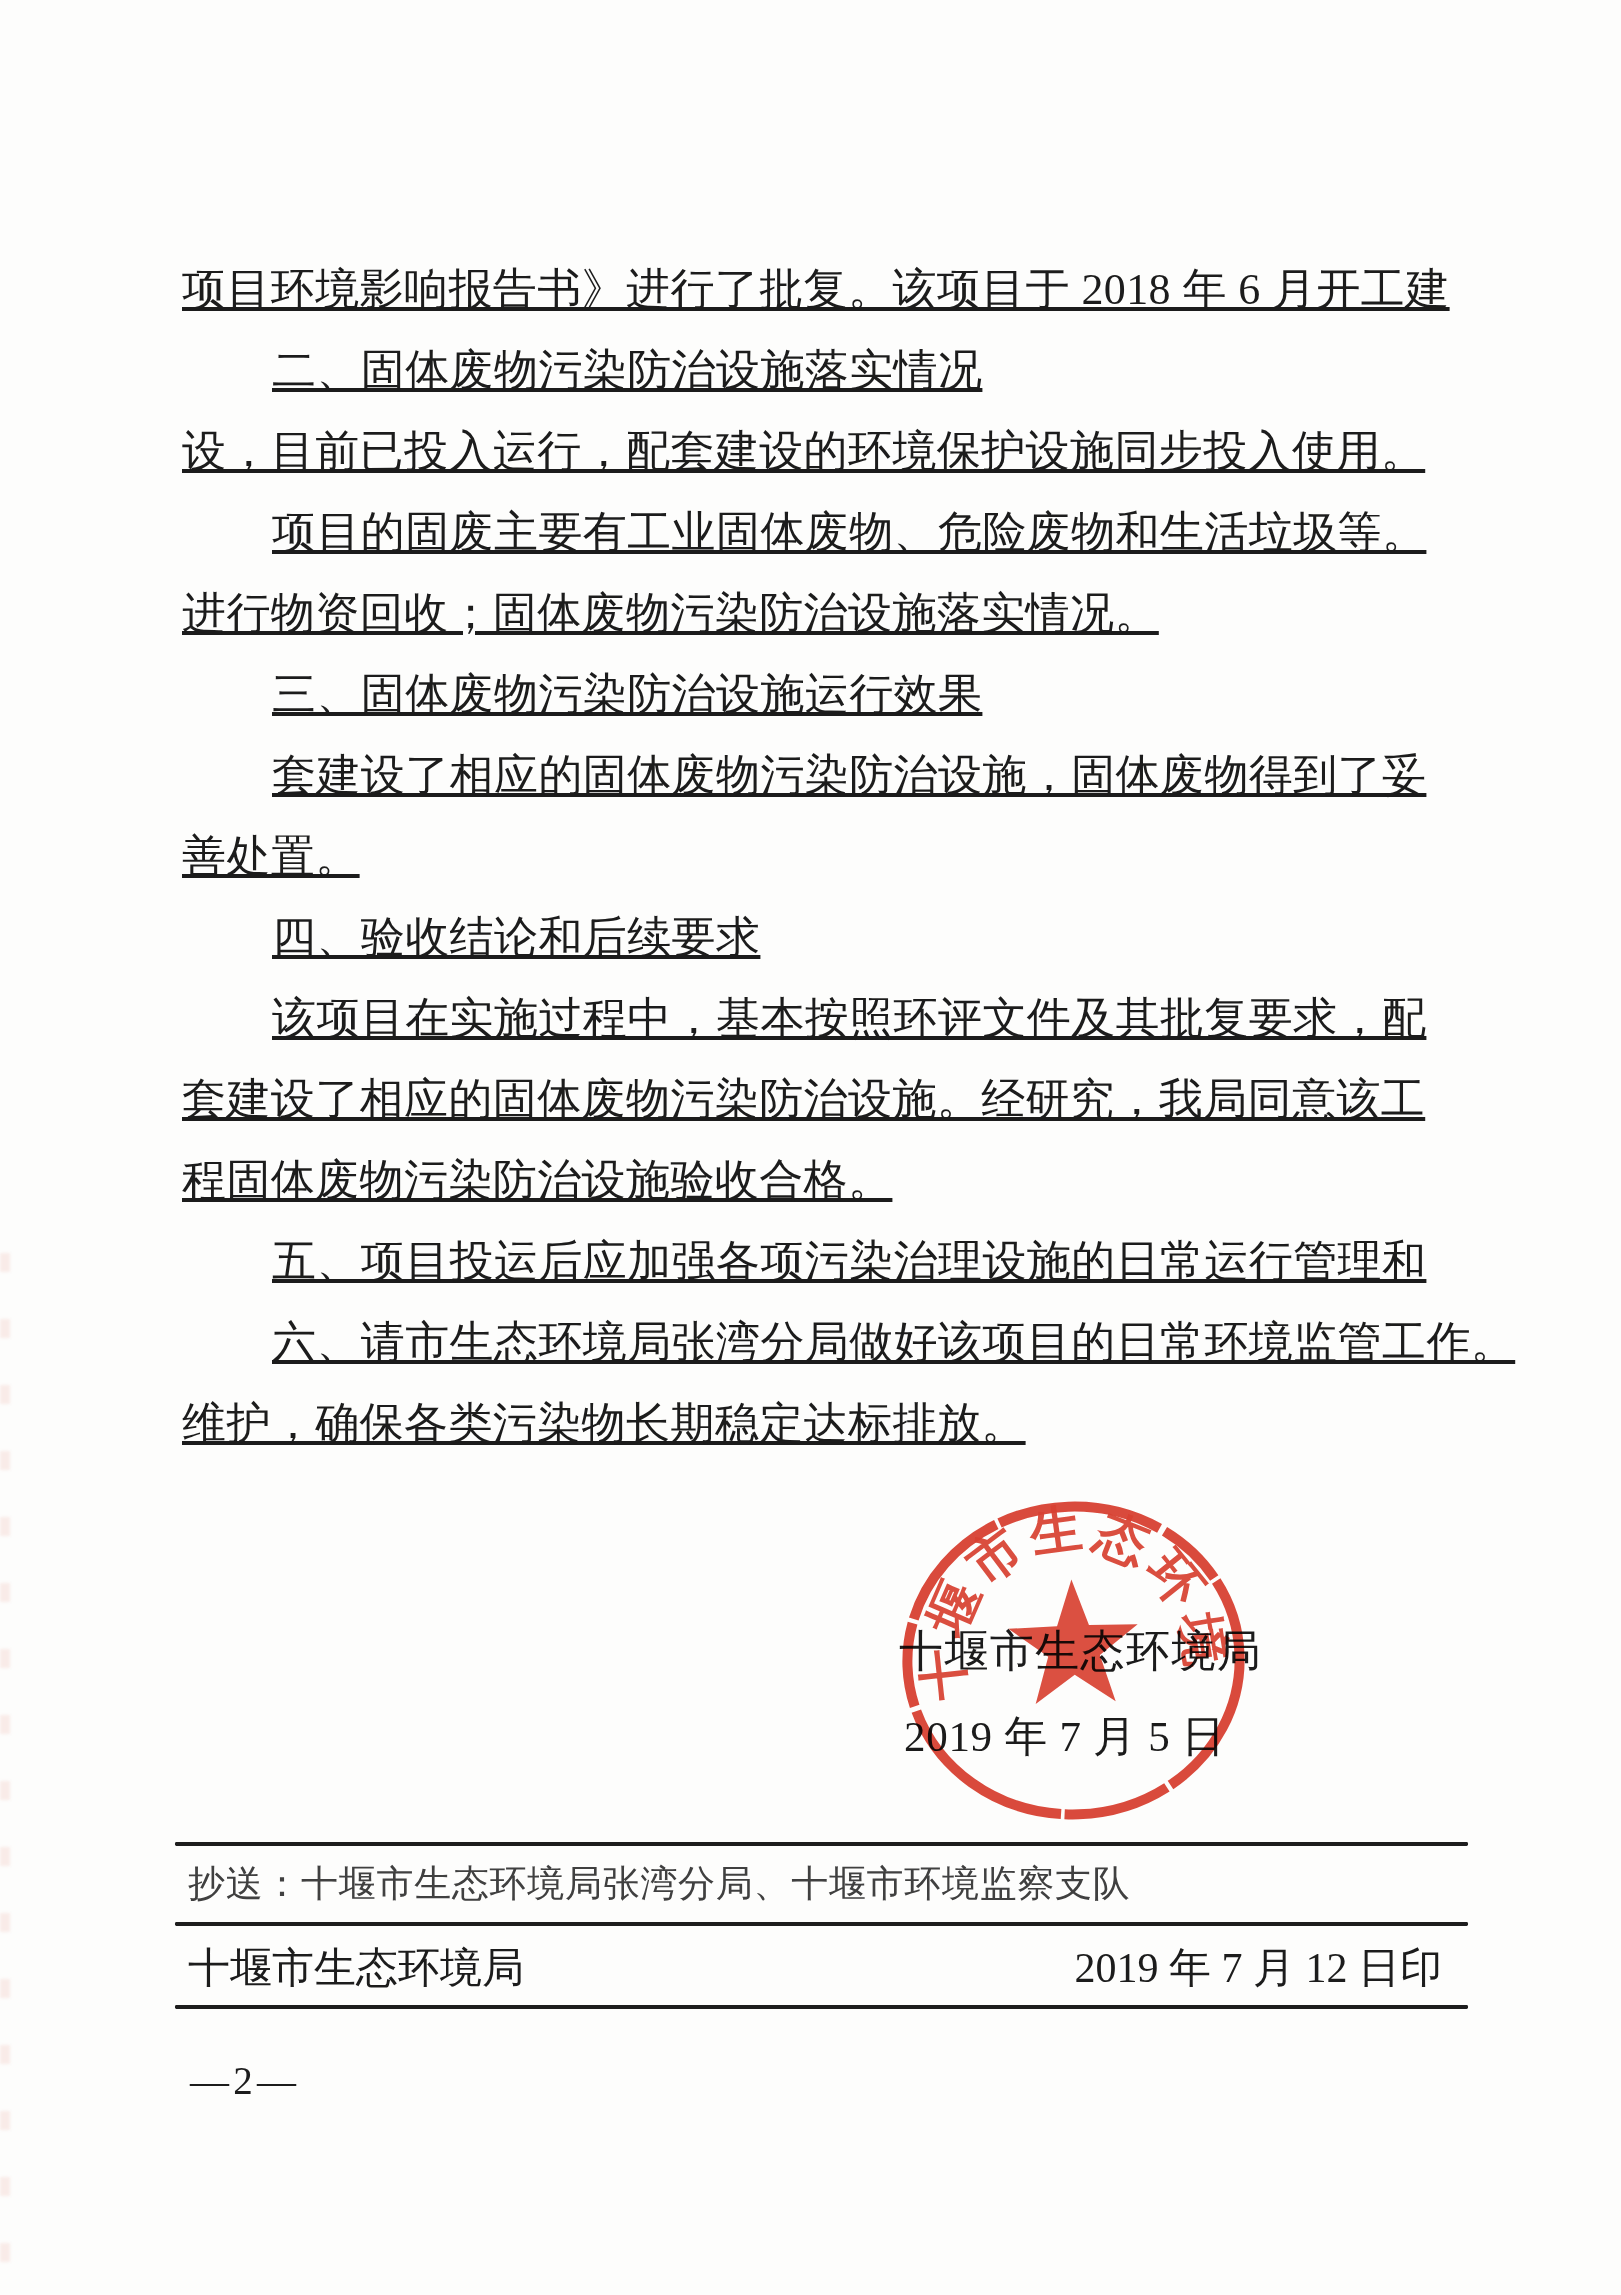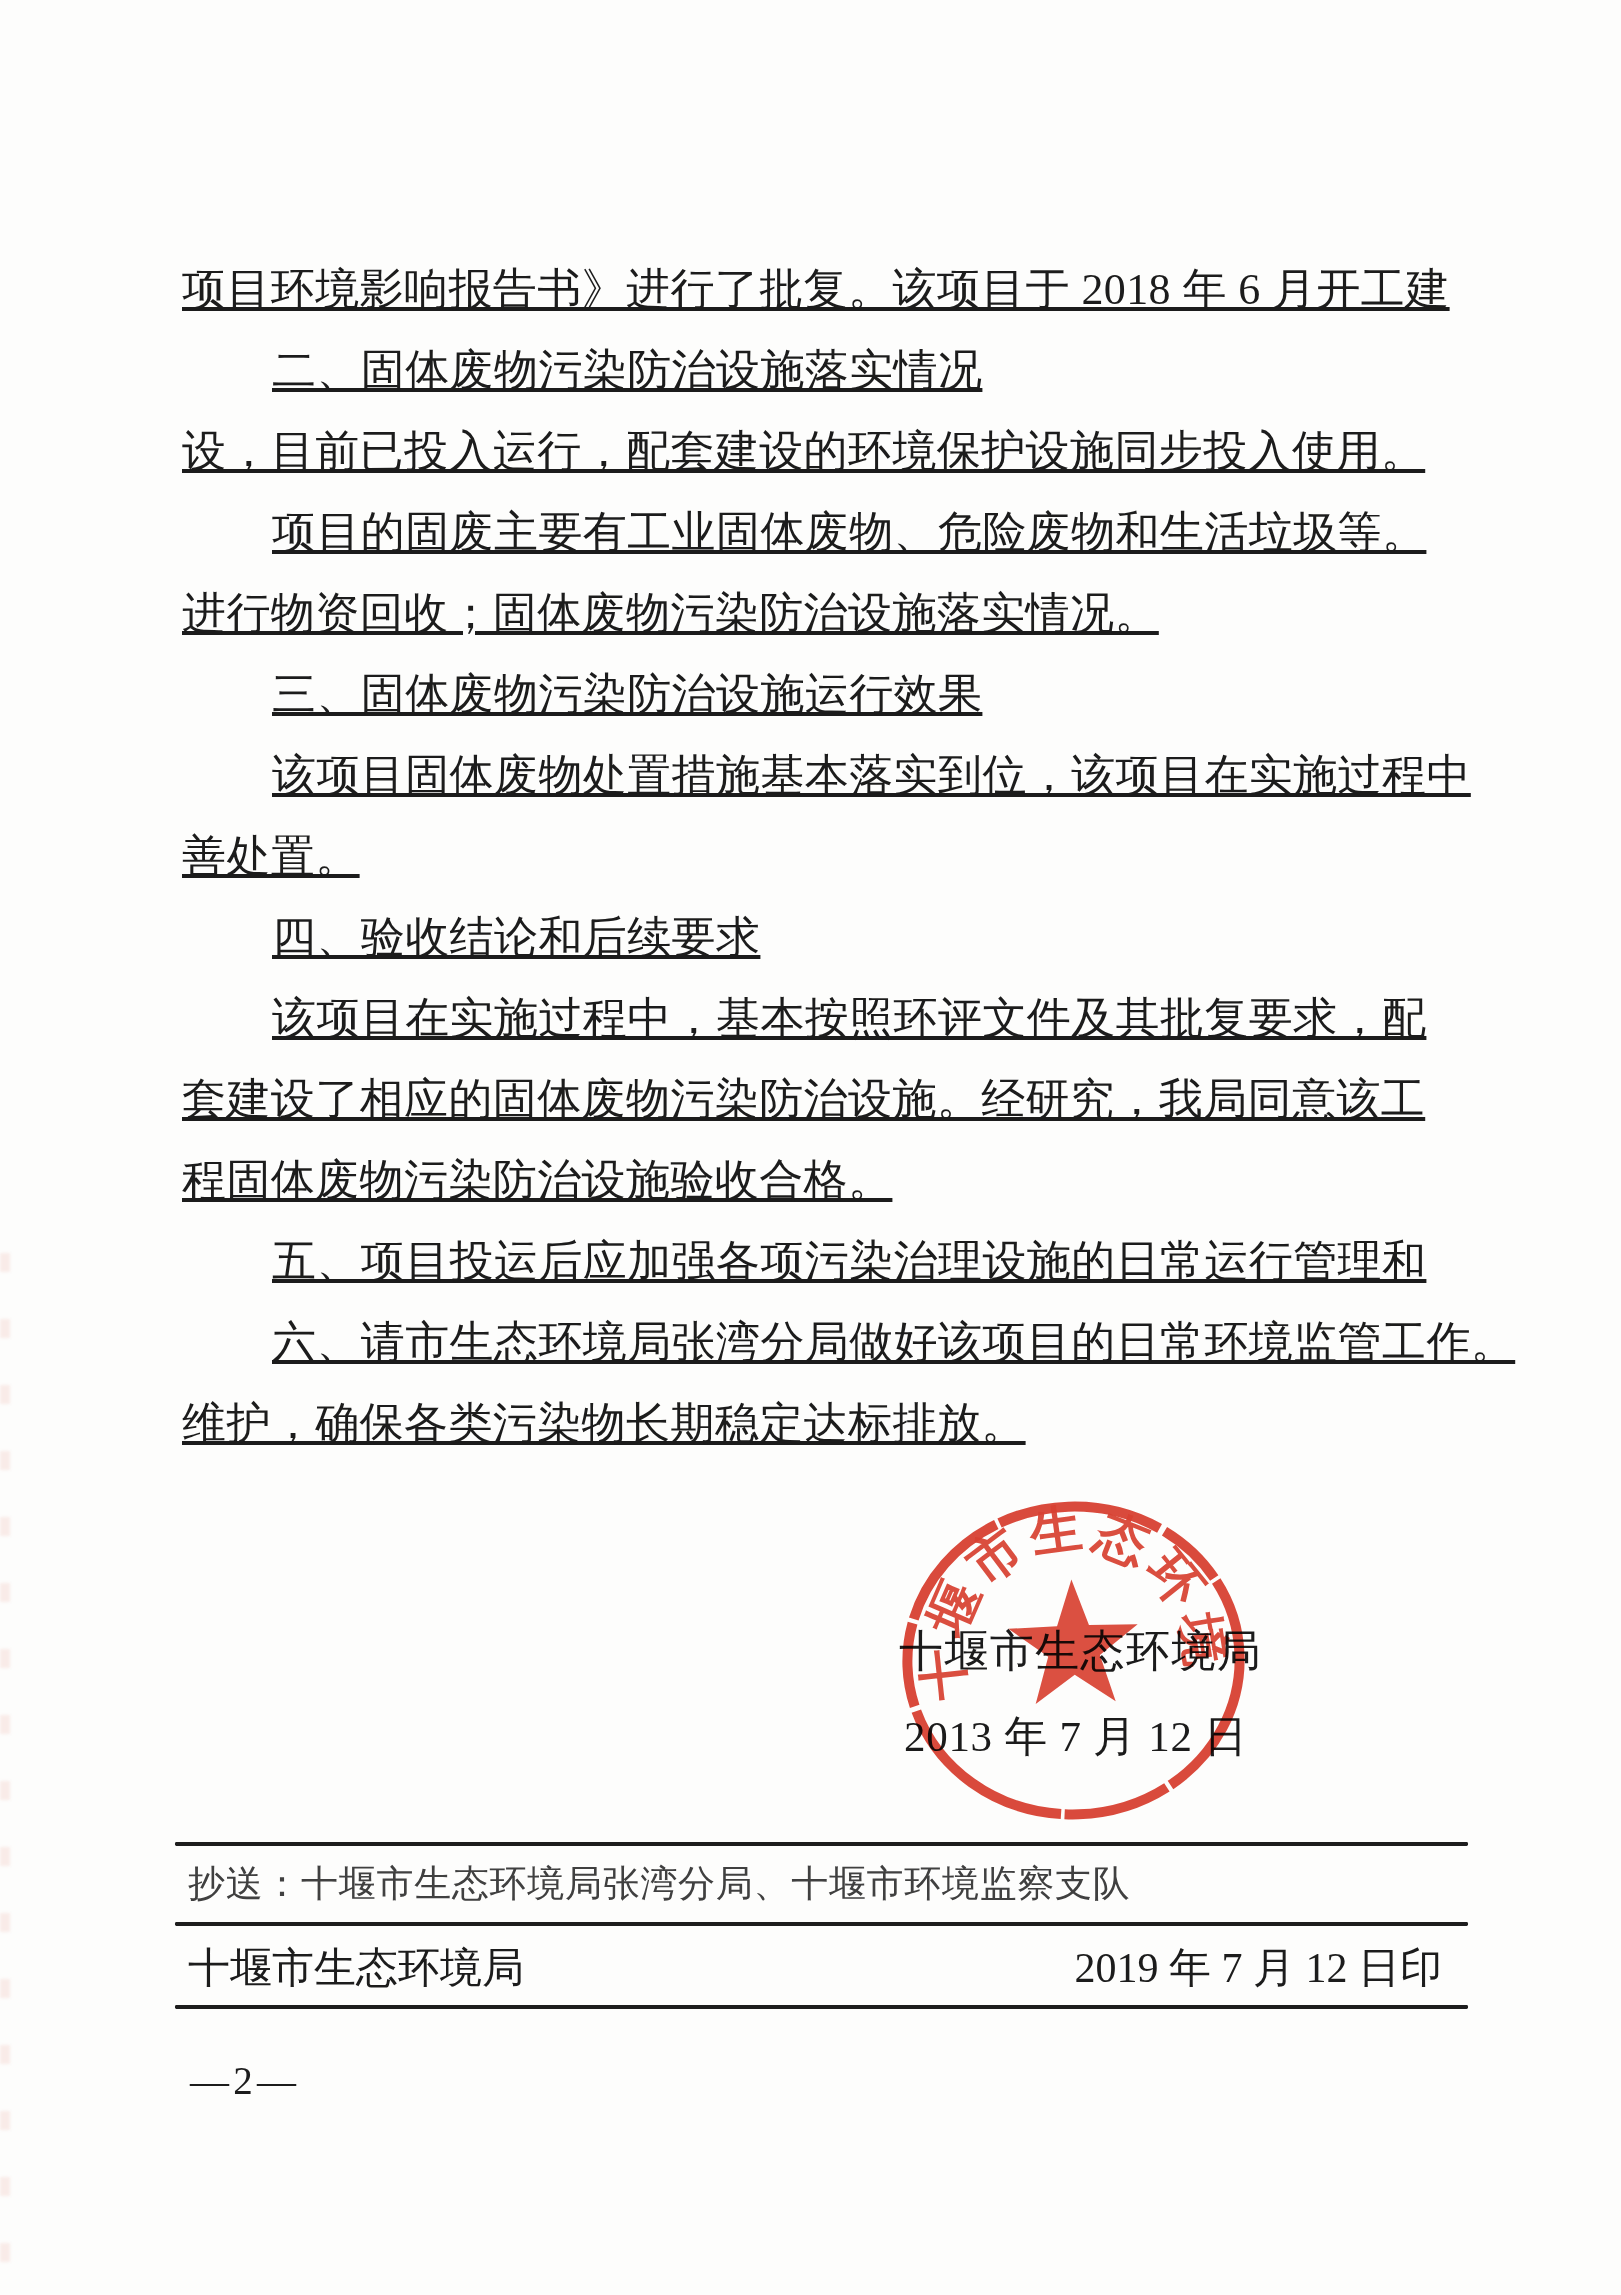--- a/index.html
+++ b/index.html
@@ -81,33 +81,33 @@
 
 <div class="page">
 
   <div class="body-text">
     <div class="line">项目环境影响报告书》进行了批复。该项目于 2018 年 6 月开工建</div>
     <div class="line indent">二、固体废物污染防治设施落实情况</div>
     <div class="line">设，目前已投入运行，配套建设的环境保护设施同步投入使用。</div>
     <div class="line indent">项目的固废主要有工业固体废物、危险废物和生活垃圾等。</div>
     <div class="line">进行物资回收；固体废物污染防治设施落实情况。</div>
     <div class="line indent">三、固体废物污染防治设施运行效果</div>
-    <div class="line indent">该项目固体废物处置措施基本落实到位，该项目在实施过程中</div>
+    <div class="line indent">套建设了相应的固体废物污染防治设施，固体废物得到了妥</div>
     <div class="line">善处置。</div>
     <div class="line indent">四、验收结论和后续要求</div>
     <div class="line indent">该项目在实施过程中，基本按照环评文件及其批复要求，配</div>
     <div class="line">套建设了相应的固体废物污染防治设施。经研究，我局同意该工</div>
     <div class="line">程固体废物污染防治设施验收合格。</div>
     <div class="line indent">五、项目投运后应加强各项污染治理设施的日常运行管理和</div>
     <div class="line indent">六、请市生态环境局张湾分局做好该项目的日常环境监管工作。</div>
     <div class="line">维护，确保各类污染物长期稳定达标排放。</div>
   </div>
 
   <div class="sig-agency">十堰市生态环境局</div>
-  <div class="sig-date">2013 年 7 月 12 日</div>
+  <div class="sig-date">2019 年 7 月 5 日</div>
 
   <svg class="seal-svg" width="401" height="401" viewBox="0 0 560 560">
     <defs>
       <path id="sealTextArc" d="M 131.5 334 A 158 158 0 1 1 428.5 334" fill="none"></path>
     </defs>
     <ellipse cx="280" cy="280" rx="232" ry="215" fill="none" stroke="#d73222" stroke-width="14" stroke-dasharray="215 6 150 5 262 7 118 6 180 5 232 8 96 5" opacity="0.95"></ellipse>
     <polygon fill="#d73222" opacity="0.92" points="281,167 303.3,231.3 371.3,232.6 317.1,273.7 336.9,338.9 281,300 225.1,338.9 244.9,273.7 190.6,232.6 258.7,231.3"></polygon>
     <text font-family="'Liberation Sans','DejaVu Sans',sans-serif" font-size="72" font-weight="bold" fill="#d73222" opacity="0.93">
       <textPath href="#sealTextArc" startOffset="8" textLength="640" lengthAdjust="spacing">十堰市生态环境局</textPath>
     </text>

